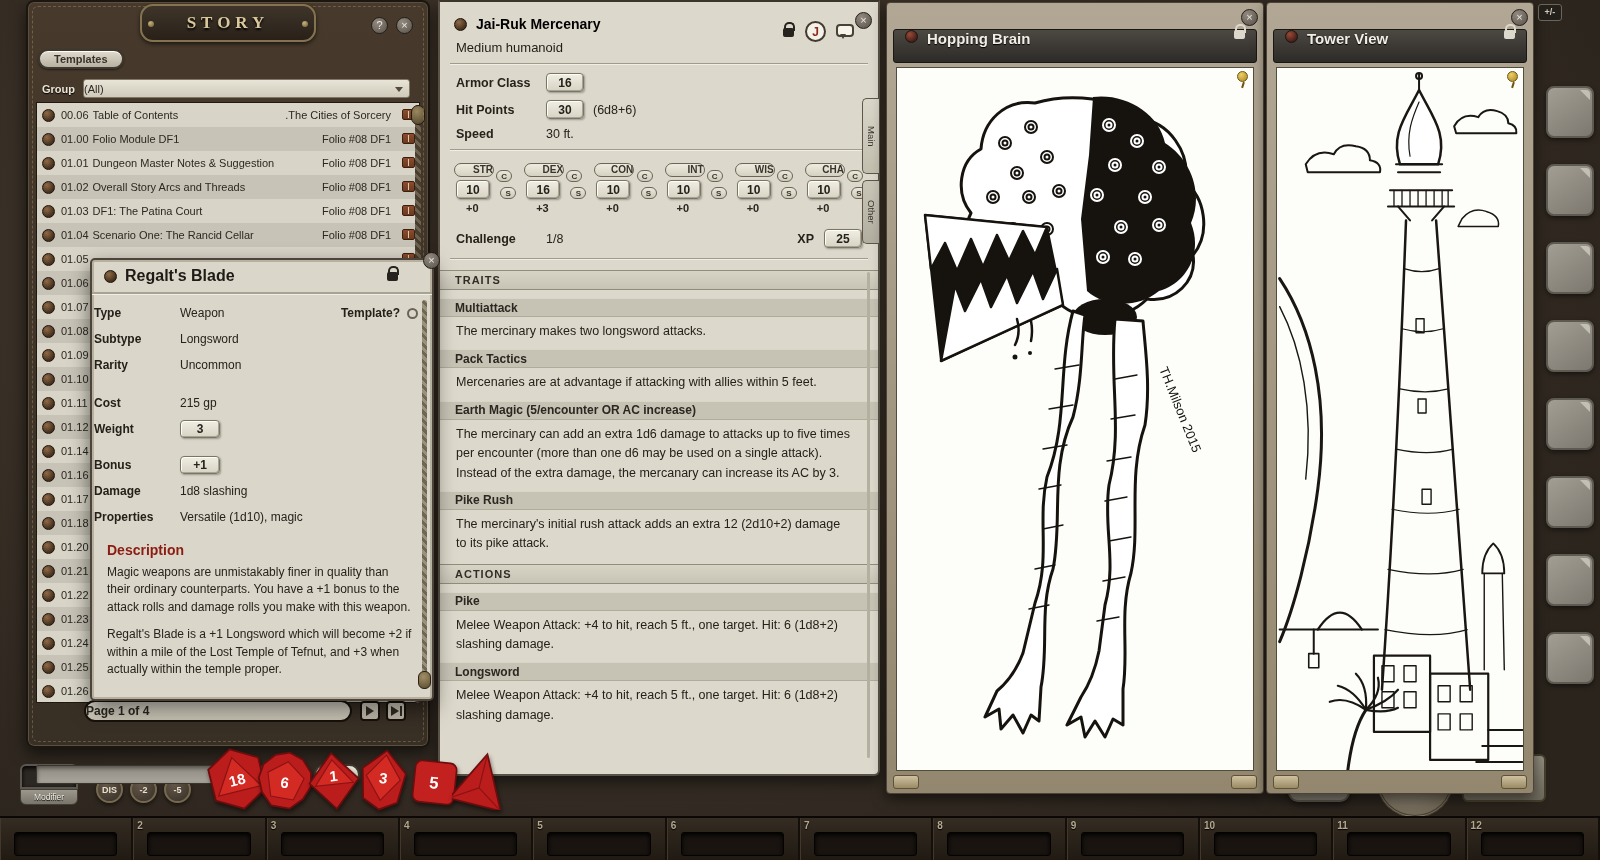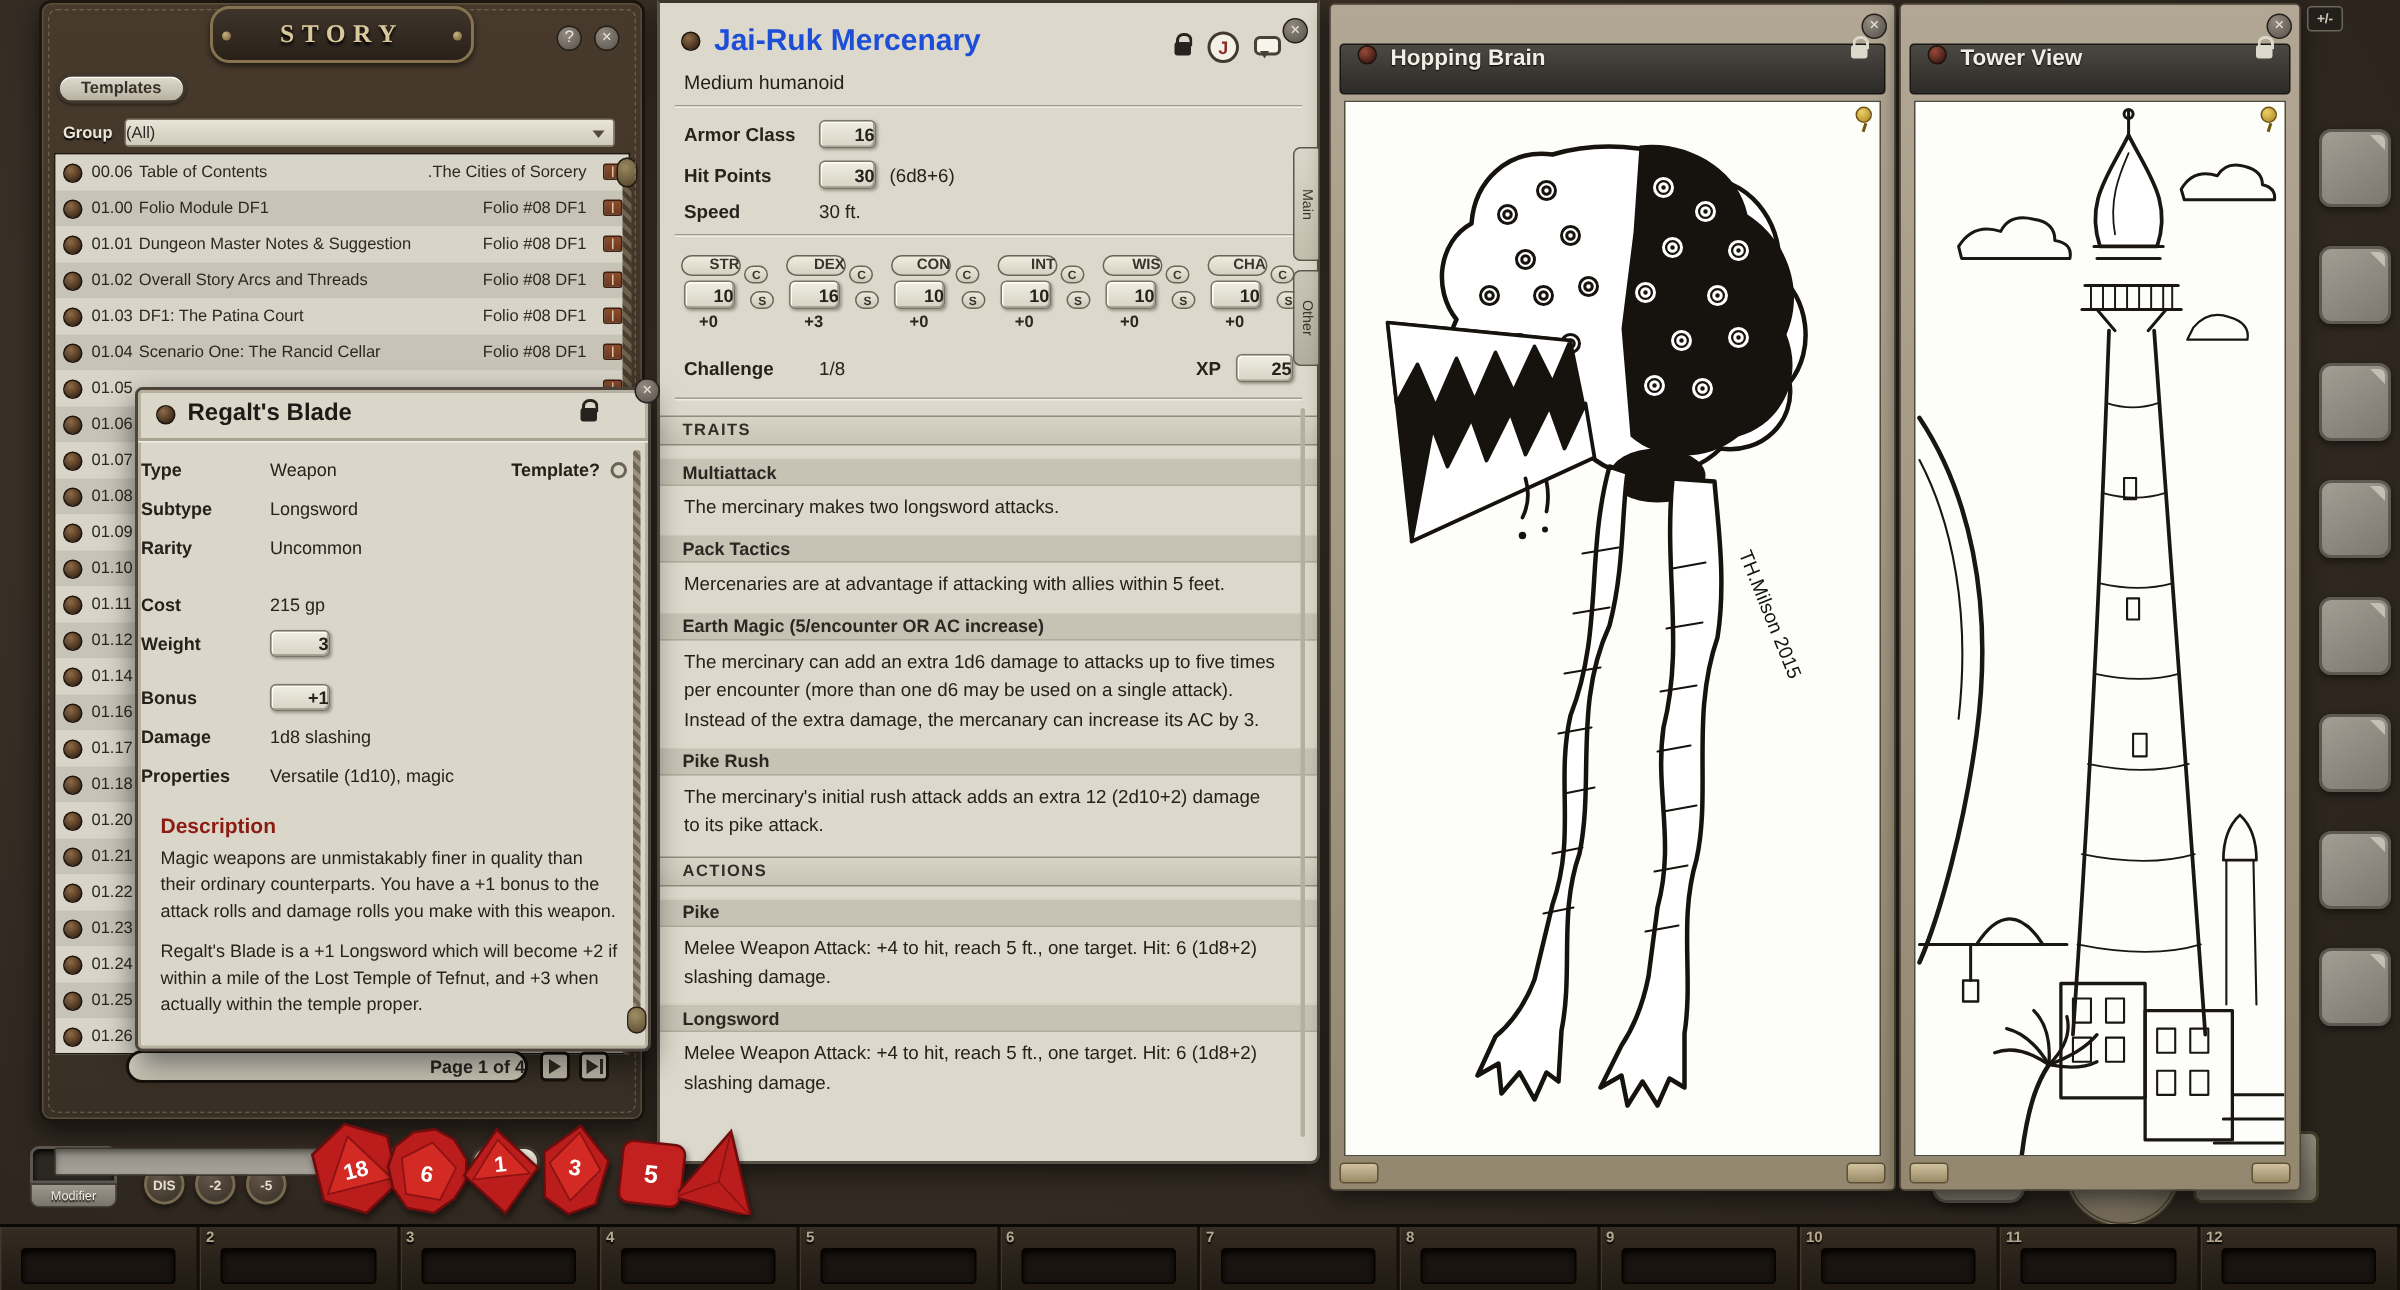--- a/index.html
+++ b/index.html
@@ -6,21 +6,21 @@
   html,body{width:1600px;height:860px;overflow:hidden}
   body{font-family:"Liberation Sans",sans-serif;background:#2b241d}
   .stage{position:relative;width:1600px;height:860px;overflow:hidden;
     background:radial-gradient(1100px 720px at 38% 32%, #4a3e31 0%, #382f26 55%, #2b241d 100%)}
   
   .circle-btn{position:absolute;width:17px;height:17px;border-radius:50%;
     background:radial-gradient(circle at 35% 30%, #938a80, #57524b);border:1px solid #231e19;
     color:#ece8de;font-size:11px;line-height:15px;text-align:center;cursor:pointer;z-index:4}
   .box3d{background:linear-gradient(#f0eee3,#d7d3c4);border:1px solid #7b7567;border-radius:4px;
     box-shadow:inset 1px 1px 0 #fffdf4, inset -1px -1px 0 #a9a394, 1px 1px 2px rgba(0,0,0,.3);
-    text-align:right;font-weight:bold;color:#26221c}
+    text-align:center;font-weight:bold;color:#26221c}
   .lock{position:relative;width:11px;height:9px;background:#26231e;border-radius:2px;display:inline-block}
   .lock::before{content:"";position:absolute;left:1px;top:-6px;width:7px;height:7px;
     border:2px solid #26231e;border-bottom:none;border-radius:5px 5px 0 0}
   .lock.light{background:#dcd8cc}.lock.light::before{border-color:#dcd8cc}
   .bullet{width:13px;height:13px;border-radius:50%;flex:0 0 13px;
     background:radial-gradient(circle at 35% 30%, #8f6a47, #45301d 70%);border:1px solid #1d140c}
   .bullet.red{background:radial-gradient(circle at 35% 30%, #9a4a38, #46201a 70%)}
   .groove{height:2px;border-top:1px solid #a19b8c;border-bottom:1px solid #f1eee5;margin:0 10px}
   
   .story-win{position:absolute;left:26px;top:0;width:404px;height:748px;z-index:2;
@@ -57,21 +57,21 @@
   .row-source{margin-right:6px}
   .book{width:13px;height:11px;background:linear-gradient(#8d4c2e,#6b3920);border:1px solid #3c1f10;
     border-radius:2px;position:relative;flex:0 0 13px}
   .book::after{content:"";position:absolute;left:5px;top:1px;bottom:1px;width:1px;background:#d9caa8}
   .story-scroll{position:absolute;right:7px;top:103px;height:598px;width:6px;border-radius:3px;
     background:repeating-linear-gradient(45deg,#6e614d 0 3px,#473d30 3px 6px);cursor:pointer}
   .story-knob{position:absolute;left:-4px;top:0;width:14px;height:20px;border-radius:7px;
     background:radial-gradient(circle at 40% 30%, #9a875f, #54462e);border:1px solid #241b10}
   .pager{position:absolute;left:56px;bottom:24px;width:268px;height:22px;
     background:linear-gradient(#e5e1d4,#c8c3b3);border:2px solid #17110b;border-radius:11px;
-    display:flex;align-items:center;justify-content:flex-end;font-size:12px;font-weight:bold;color:#2c2721}
+    display:flex;align-items:center;justify-content:flex-start;font-size:12px;font-weight:bold;color:#2c2721}
   .pager-btn{position:absolute;bottom:25px;width:20px;height:20px;background:linear-gradient(#e0dccd,#bcb6a6);
     border:2px solid #17110b;border-radius:4px;display:flex;align-items:center;justify-content:center;cursor:pointer}
   .pb-next{left:332px}.pb-last{left:358px}
   .tri{width:0;height:0;border-top:5px solid transparent;border-bottom:5px solid transparent;border-left:8px solid #352e25}
   .bar{width:2px;height:10px;background:#352e25;margin-left:1px}
   
   .item-win{position:absolute;left:90px;top:258px;width:344px;height:443px;z-index:6;
     background:#dad6c9;border:2px solid #4c443a;border-radius:5px;
     box-shadow:0 8px 20px rgba(0,0,0,.55), inset 0 0 0 2px #b7b09f}
   .item-head{height:34px;display:flex;align-items:center;gap:8px;padding:0 34px 0 12px;
@@ -89,21 +89,21 @@
   .desc-p{font-size:12px;line-height:1.45;margin:0 18px 10px 15px;color:#27231d}
   .item-scroll{position:absolute;right:5px;top:40px;bottom:10px;width:5px;border-radius:3px;
     background:repeating-linear-gradient(45deg,#9a917d 0 3px,#6f6753 3px 6px);cursor:pointer}
   .item-knob{position:absolute;left:-4px;bottom:0;width:13px;height:18px;border-radius:6px;
     background:radial-gradient(circle at 40% 30%, #a08e64, #5a4c32);border:1px solid #2a2013}
   
   .npc-win{position:absolute;left:438px;top:0;width:442px;height:776px;z-index:3;
     background:#dcd8cb;border:2px solid #5a5247;border-top:2px solid #3b352c;border-radius:0 0 6px 6px;
     box-shadow:0 6px 16px rgba(0,0,0,.55)}
   .npc-head{display:flex;align-items:center;gap:9px;padding:14px 100px 8px 14px}
-  .npc-title{font-size:20px;font-weight:bold;color:#1d4ed8}
+  .npc-title{font-size:14px;font-weight:bold;color:#000000}
   .npc-lock{position:absolute;top:26px;right:84px;cursor:pointer}
   .token{position:absolute;top:19px;right:52px;width:21px;height:21px;border-radius:50%;cursor:pointer;
     background:#f4f1e8;border:2px solid #43392f;color:#8d2b20;font-weight:bold;font-size:12px;
     display:flex;align-items:center;justify-content:center}
   .bubble{position:absolute;top:22px;right:24px;width:18px;height:13px;background:#f7f4eb;
     border:2px solid #474136;border-radius:4px;cursor:pointer}
   .bubble::after{content:"";position:absolute;left:2px;bottom:-7px;border:3px solid transparent;border-top:5px solid #474136}
   .npc-close{top:10px;right:6px}
   .subtitle{font-weight:normal;font-size:13px;color:#211d17;margin:0 16px 8px}
   .stat-row{display:flex;align-items:center;margin:8px 16px;font-size:12.5px;color:#26221c}

